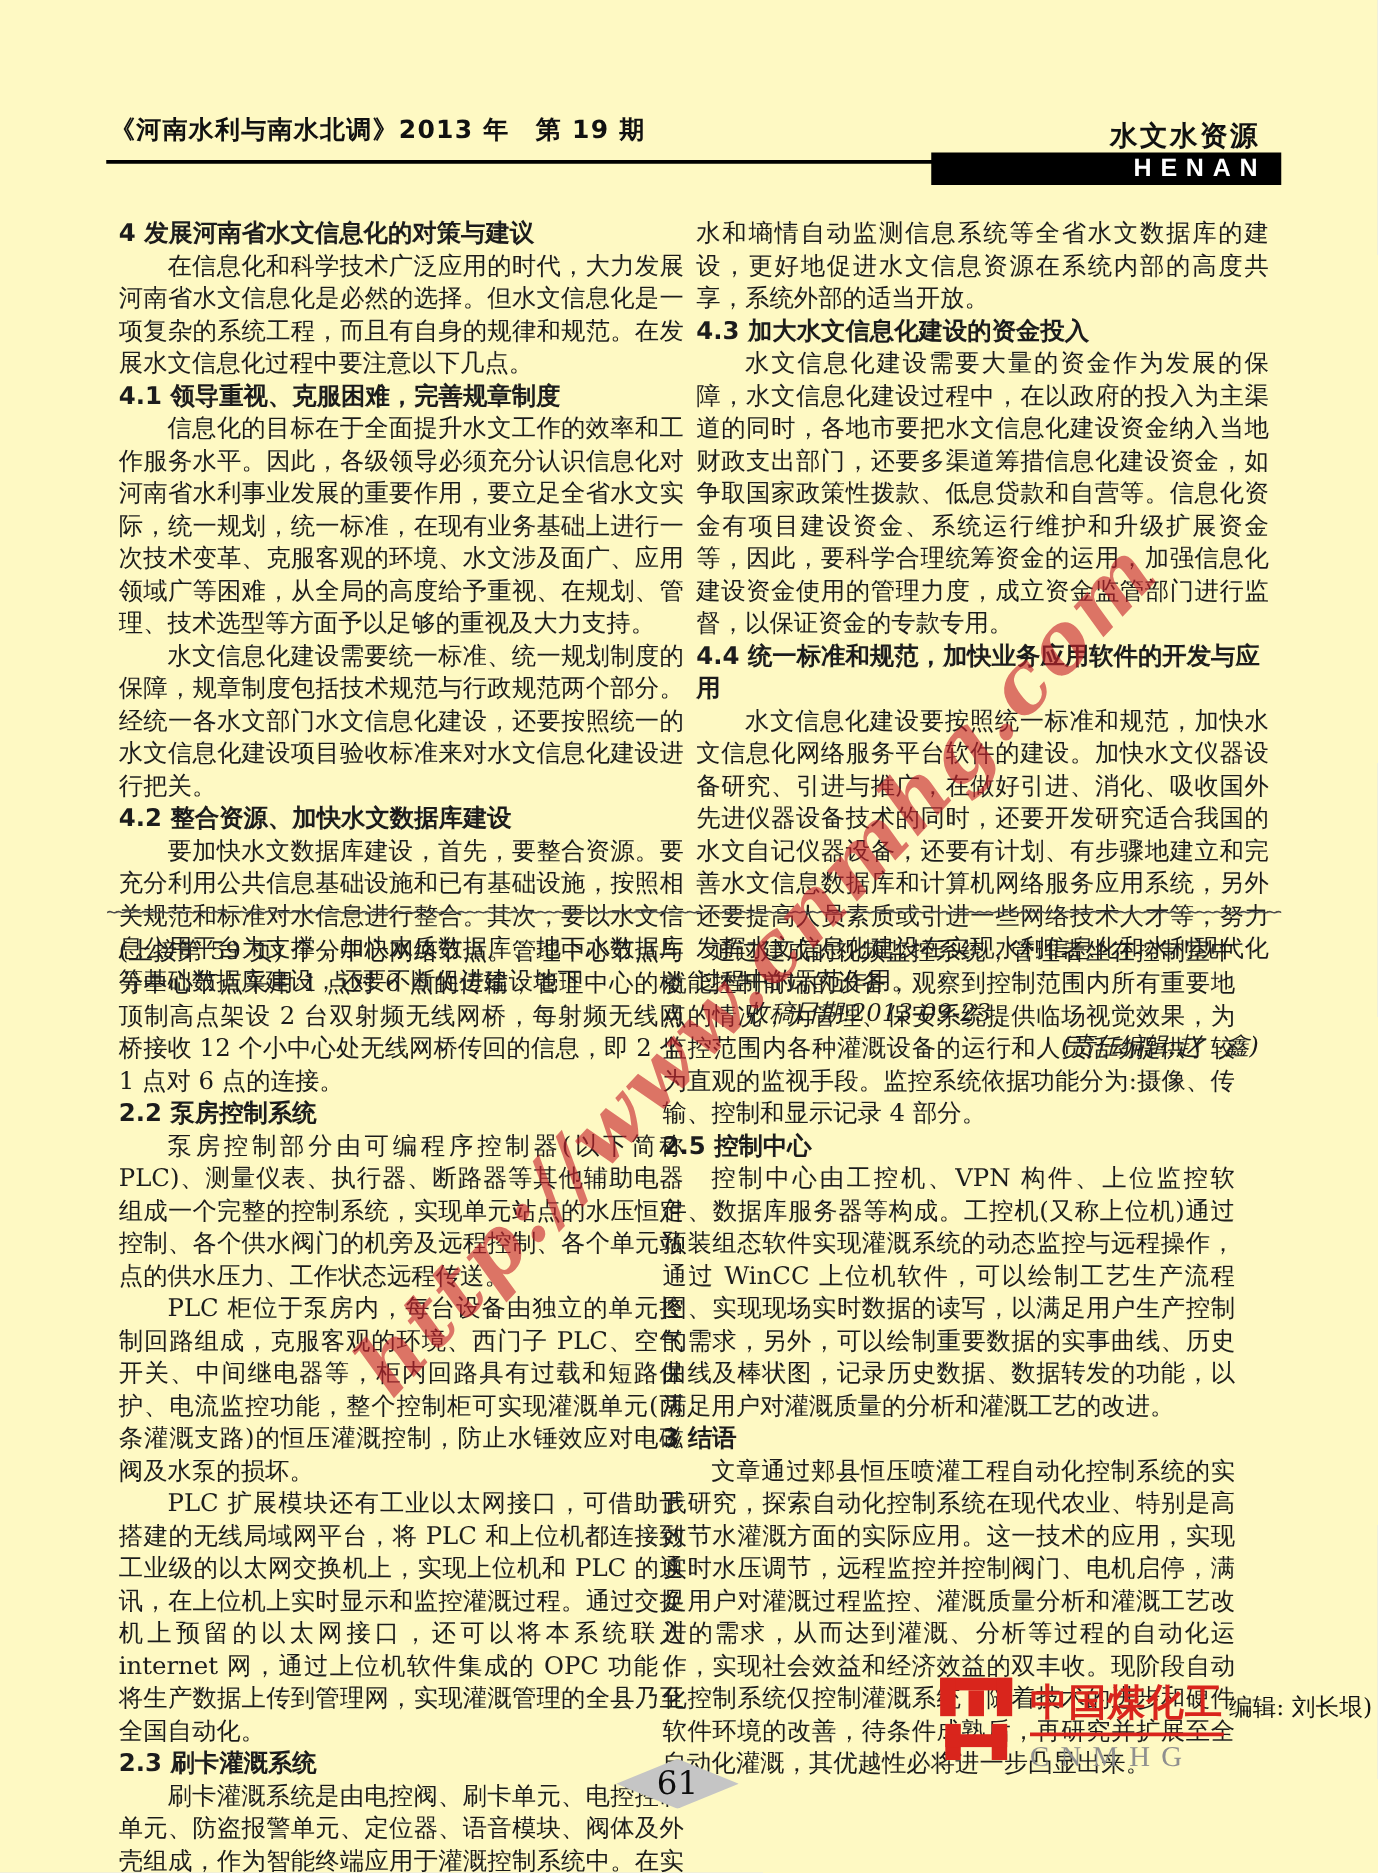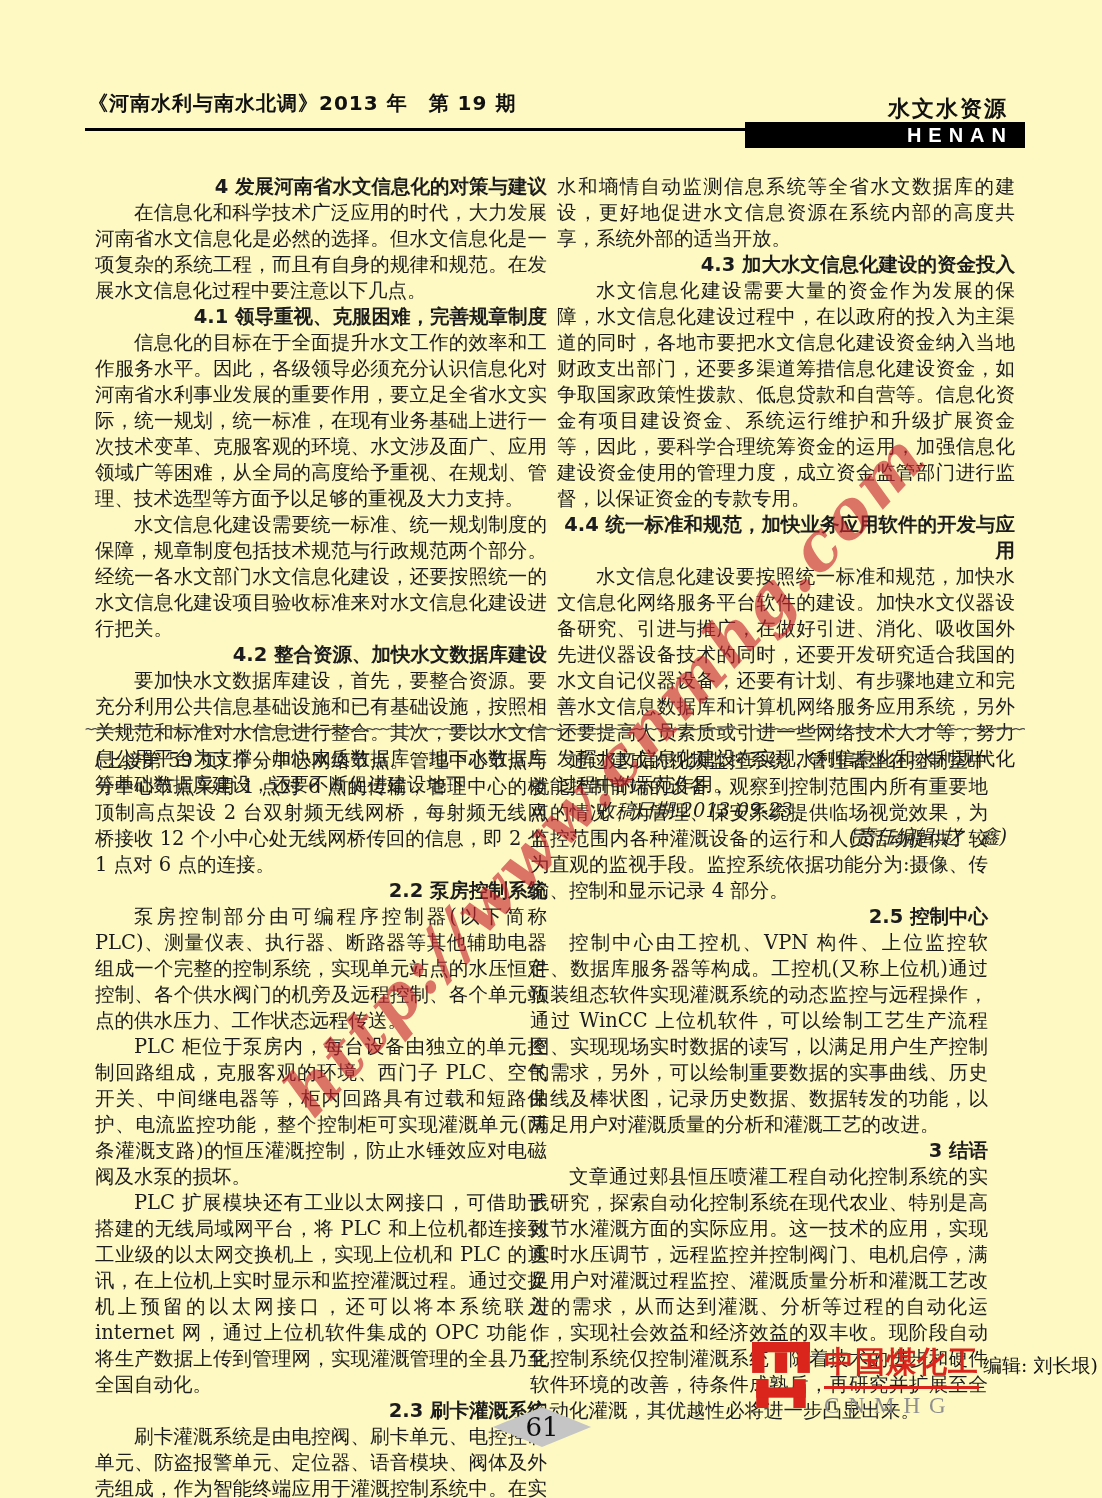--- a/index.html
+++ b/index.html
@@ -34,21 +34,21 @@
     text-align:right;line-height:26px;padding-right:12px;box-sizing:border-box;
   }
   
   .col{position:absolute;font-size:19.5px;line-height:26px;text-align:justify;}
   .col-tl{left:95px;top:174px;width:452px;}
   .col-tr{left:557px;top:174px;width:458px;}
   .col-bl{left:95px;top:748px;width:452px;}
   .col-br{left:530px;top:748px;width:458px;}
   .h{
     font-family:"DejaVu Sans","Liberation Sans",sans-serif;
-    font-weight:700;font-size:19.5px;line-height:26px;margin:0;text-align:right;
+    font-weight:700;font-size:19.5px;line-height:26px;margin:0;text-align:left;
   }
   .p{margin:0;text-indent:2em;}
   .p0{margin:0;text-indent:0;}
   .received{
     margin:0;text-indent:2em;font-style:italic;
     font-family:"DejaVu Serif","Liberation Serif",serif;
   }
   .editor-line{margin:0;text-align:right;padding-right:8px;font-style:italic;}
   
   .divider{

